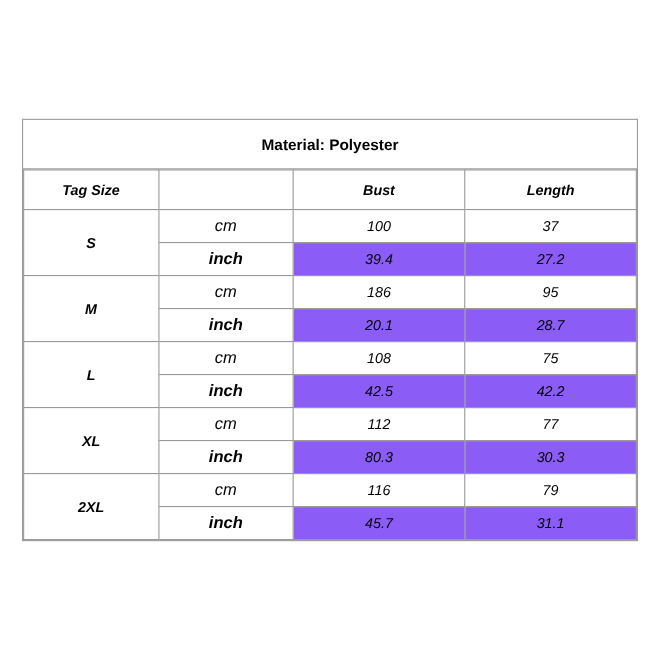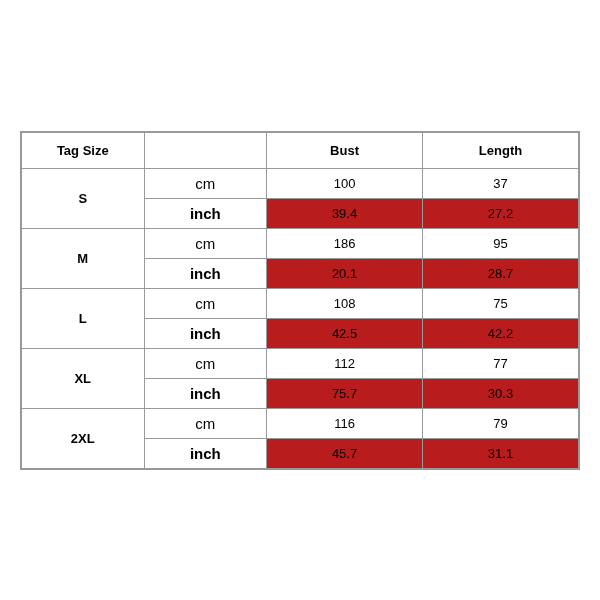--- a/index.html
+++ b/index.html
@@ -28,20 +28,21 @@
       text-align: center;
       padding: 14px 10px;
       border-bottom: 1px solid #999;
       font-weight: bold;
       font-size: 14px;
     }
 
     table {
       width: 100%;
       border-collapse: collapse;
+      font-style: italic;
     }
 
     th, td {
       border: 1px solid #999;
       text-align: center;
       padding: 6px 4px;
     }
 
     thead th {
       font-weight: bold;
@@ -56,21 +57,21 @@
 
     .unit-cell {
       font-size: 15px;
     }
 
     .unit-cell.inch {
       font-weight: bold;
     }
 
     .shaded {
-      background-color: #b91c1c;
+      background-color: #8b5cf6;
     }
 
     .col-tag {
       width: 22%;
     }
 
     .col-unit {
       width: 22%;
     }
 
@@ -81,20 +82,21 @@
 
     .col-length {
       width: 28%;
       margin-top: 32px;
     }
   </style>
 </head>
 <body>
 
 <div class="container">
+  <div class="title-row">Material: Polyester</div>
   <table>
     <thead>
       <tr>
         <th class="col-tag">Tag Size</th>
         <th class="col-unit"></th>
         <th class="col-bust">Bust</th>
         <th class="col-length">Length</th>
       </tr>
     </thead>
     <tbody id="table-body">
@@ -132,21 +134,21 @@
           <td class="shaded col-length">42.2</td>
         </tr>
         <tr>
           <td class="tag-size-cell col-tag" rowspan="2">XL</td>
           <td class="unit-cell col-unit">cm</td>
           <td class="col-bust">112</td>
           <td class="col-length">77</td>
         </tr>
         <tr>
           <td class="unit-cell inch col-unit">inch</td>
-          <td class="shaded col-bust">75.7</td>
+          <td class="shaded col-bust">80.3</td>
           <td class="shaded col-length">30.3</td>
         </tr>
         <tr>
           <td class="tag-size-cell col-tag" rowspan="2">2XL</td>
           <td class="unit-cell col-unit">cm</td>
           <td class="col-bust">116</td>
           <td class="col-length">79</td>
         </tr>
         <tr>
           <td class="unit-cell inch col-unit">inch</td>

